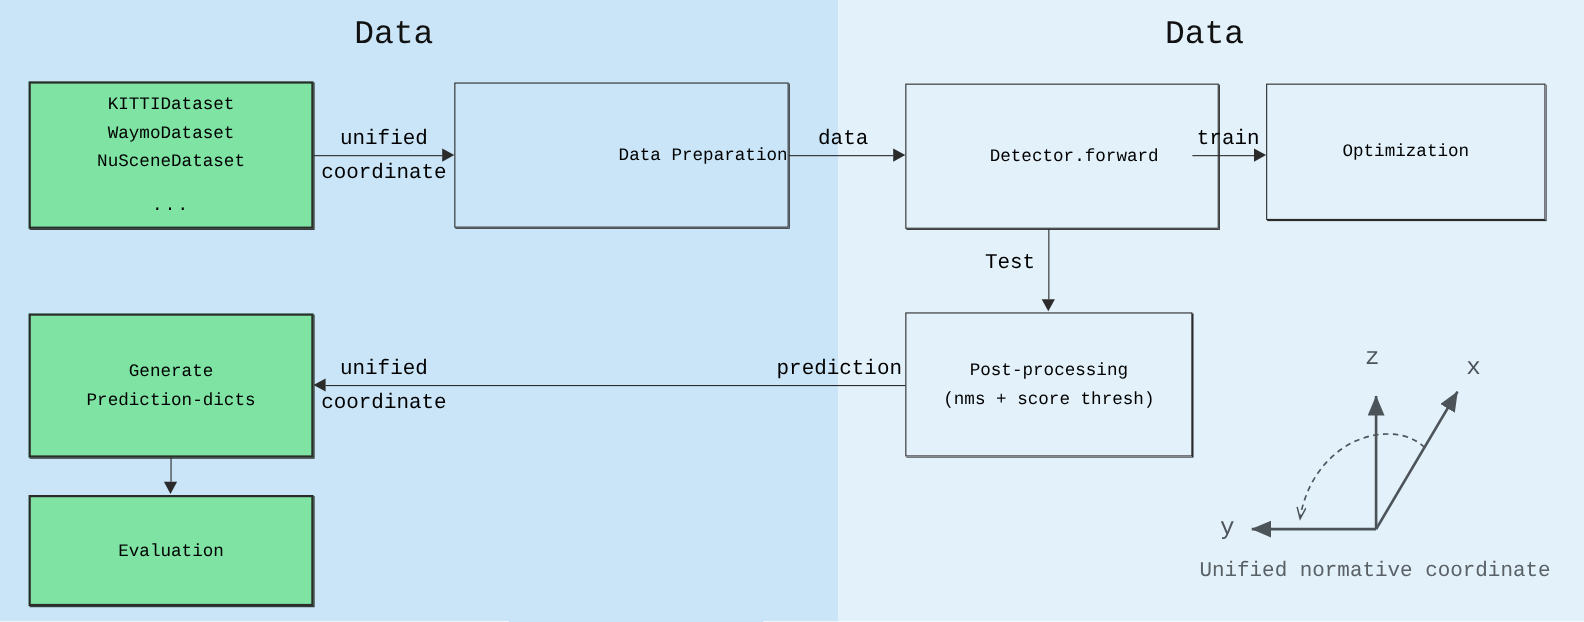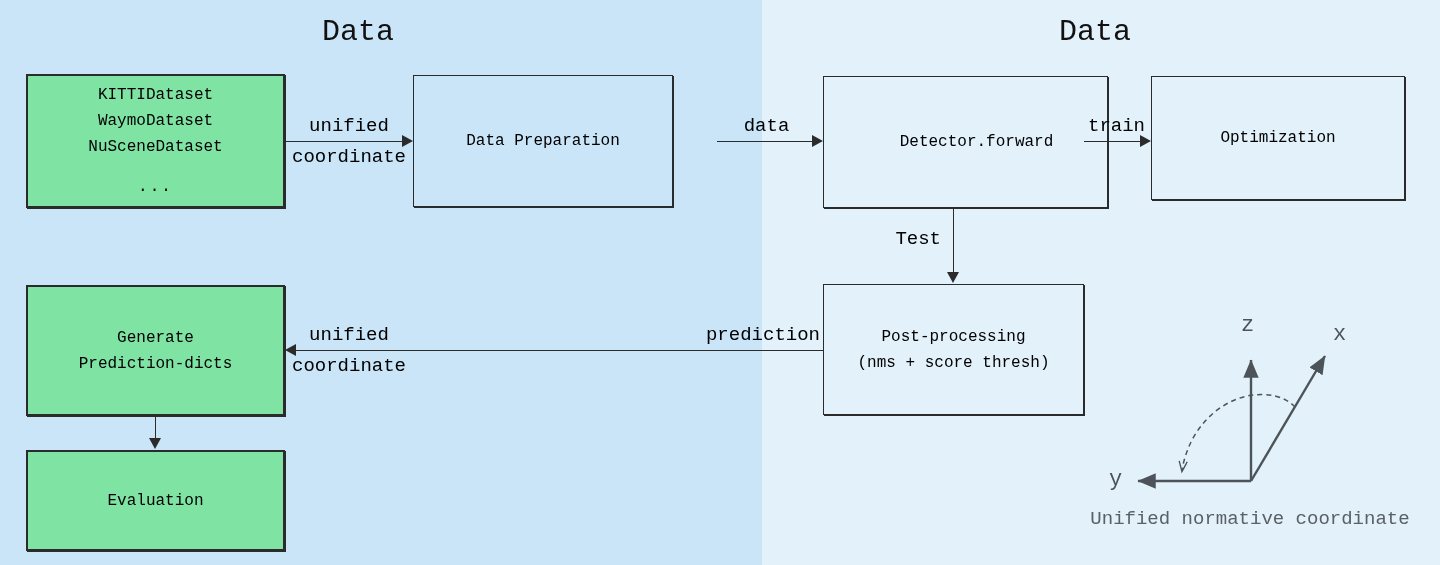--- a/index.html
+++ b/index.html
@@ -143,21 +143,21 @@
   <div class="panel-title" id="title-data">Data</div>
   <div class="panel-title" id="title-model">Data</div>
 
   <div class="node green" style="left:26px; top:74px; width:259px; height:134px;">
     <span class="ln">KITTIDataset</span>
     <span class="ln">WaymoDataset</span>
     <span class="ln">NuSceneDataset</span>
     <span class="dots">...</span>
   </div>
 
-  <div class="node plain" style="left:413px; top:75px; width:260px; height:132px;">
+  <div class="node plain" style="left:413px; top:75px; width:304px; height:132px;align-items:flex-end;">
     <span class="ln">Data Preparation</span>
   </div>
 
   <div class="node plain" style="left:823px; top:76px; width:285px; height:132px;padding-left:22px;">
     <span class="ln">Detector.forward</span>
   </div>
 
   <div class="node plain" style="left:1151px; top:76px; width:254px; height:124px;">
     <span class="ln">Optimization</span>
   </div>

